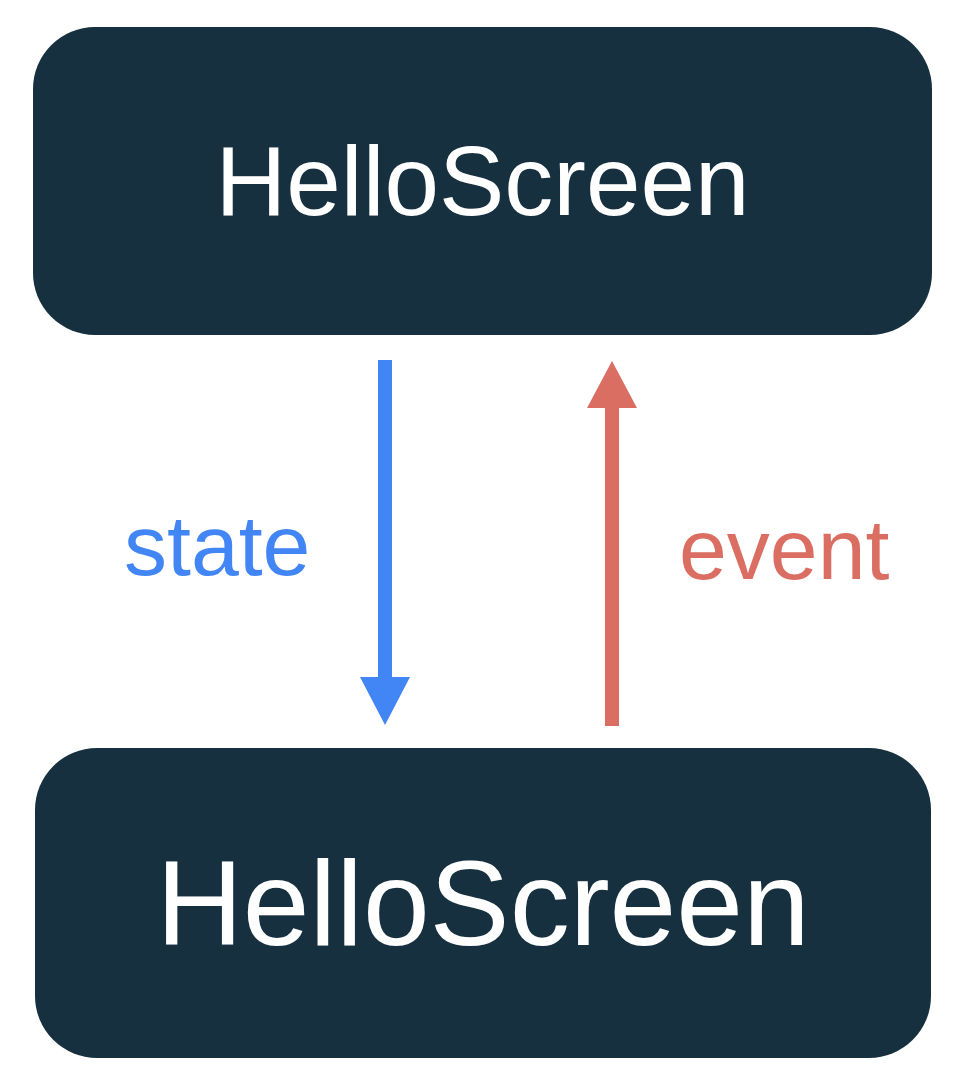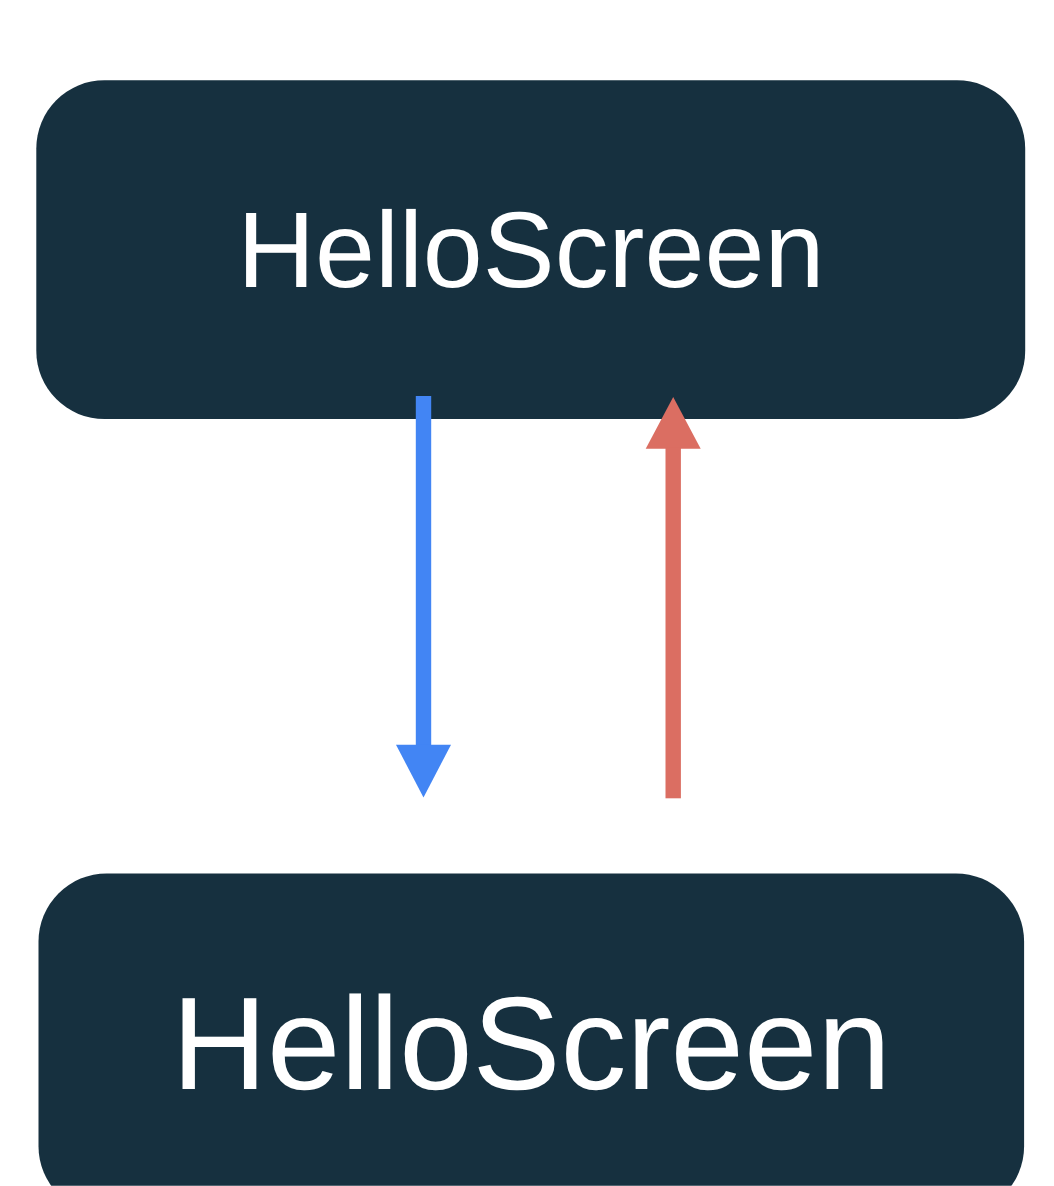--- a/index.html
+++ b/index.html
@@ -17,21 +17,20 @@
   .node {
     position: absolute;
     background: var(--node_fill, #16303F);
     color: var(--node_text, #fff);
     border-radius: 62px;
     display: flex;
     align-items: center;
     justify-content: center;
     text-align: right;
     letter-spacing: 0;
-    margin-top: 46px;
   }
   .node-screen {
     left: 33px;
     top: 27px;
     width: 899px;
     height: 308px;
     font-size: 98px;
   }
   .node-content {
     left: 35px;
@@ -72,24 +71,26 @@
 
   <div class="node node-screen">
     <span class="node-label">HelloScreen</span>
   </div>
 
   <svg class="arrow arrow-state" width="52" height="366" viewBox="0 0 52 366" xmlns="http://www.w3.org/2000/svg">
     <rect class="fill-state" x="19" y="0" width="14" height="319"></rect>
     <polygon class="fill-state" points="1,317 51,317 26,365"></polygon>
   </svg>
 
+  <span class="edge-label label-state">state</span>
 
   <svg class="arrow arrow-event" width="52" height="365" viewBox="0 0 52 365" xmlns="http://www.w3.org/2000/svg">
     <polygon class="fill-event" points="26,0 1,47 51,47"></polygon>
     <rect class="fill-event" x="19" y="46" width="14" height="319"></rect>
   </svg>
 
+  <span class="edge-label label-event">event</span>
 
   <div class="node node-content">
     <span class="node-label">HelloScreen</span>
   </div>
 
 </div>
 
 </body></html>

